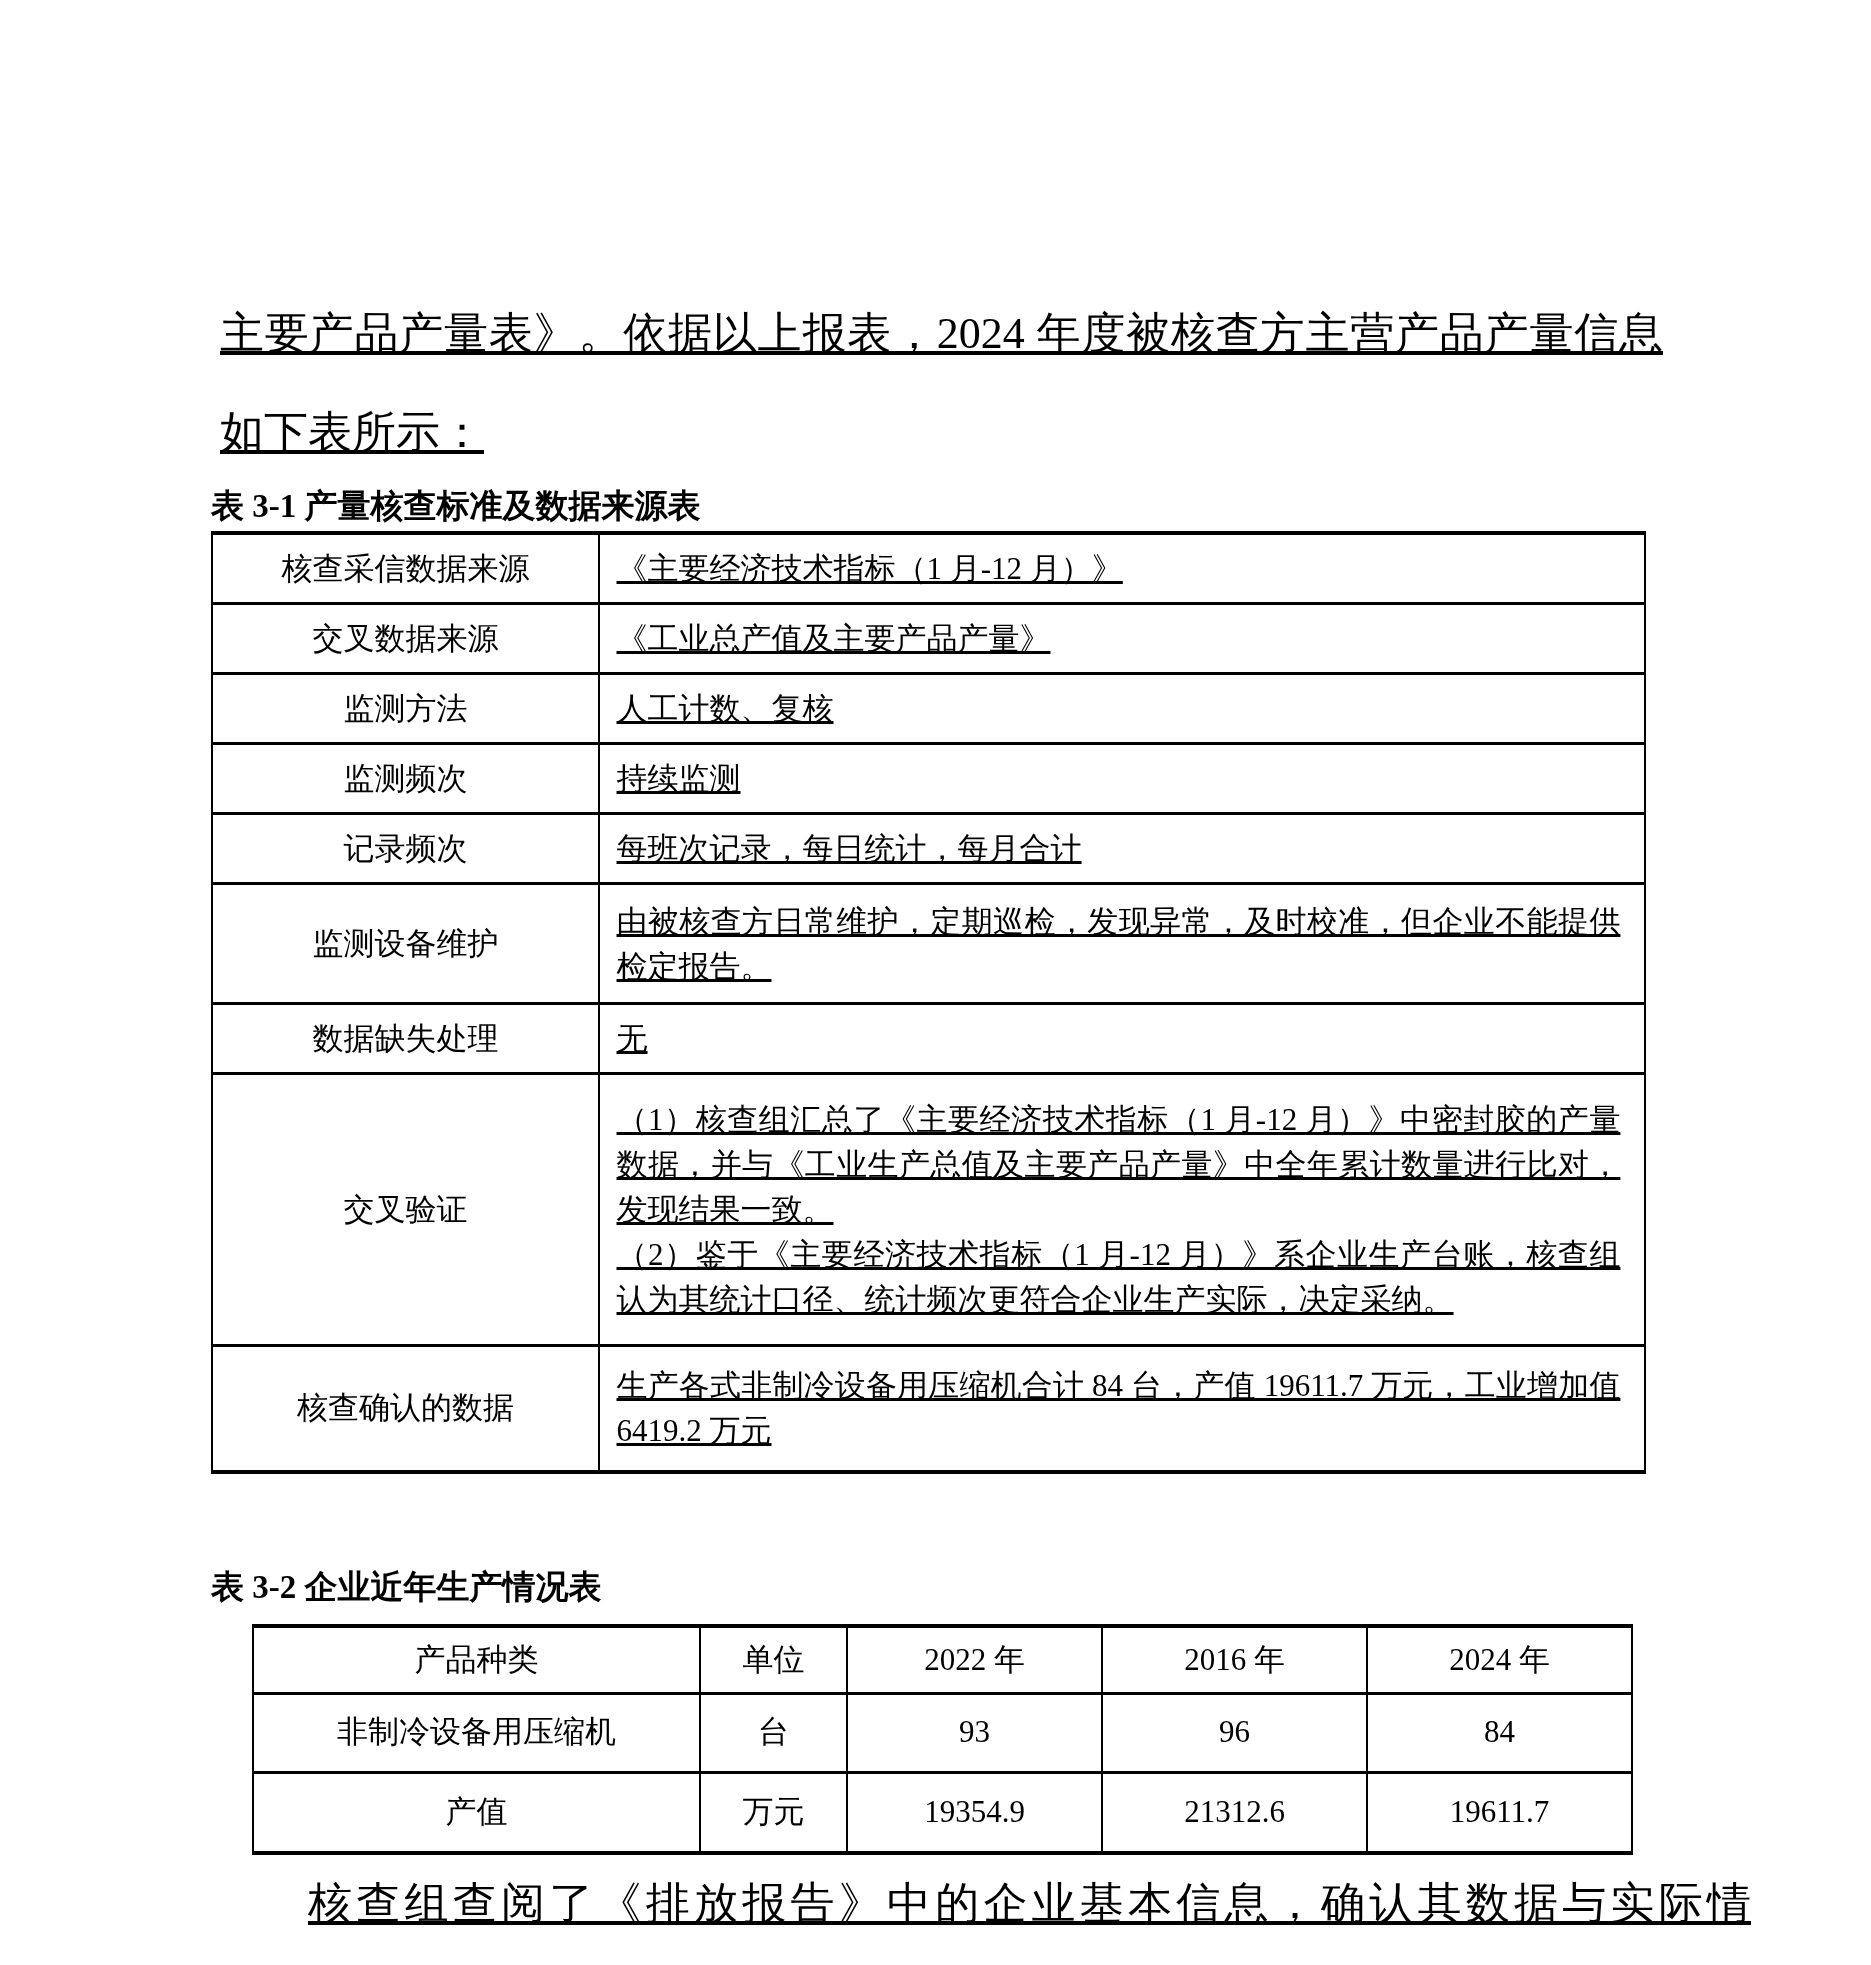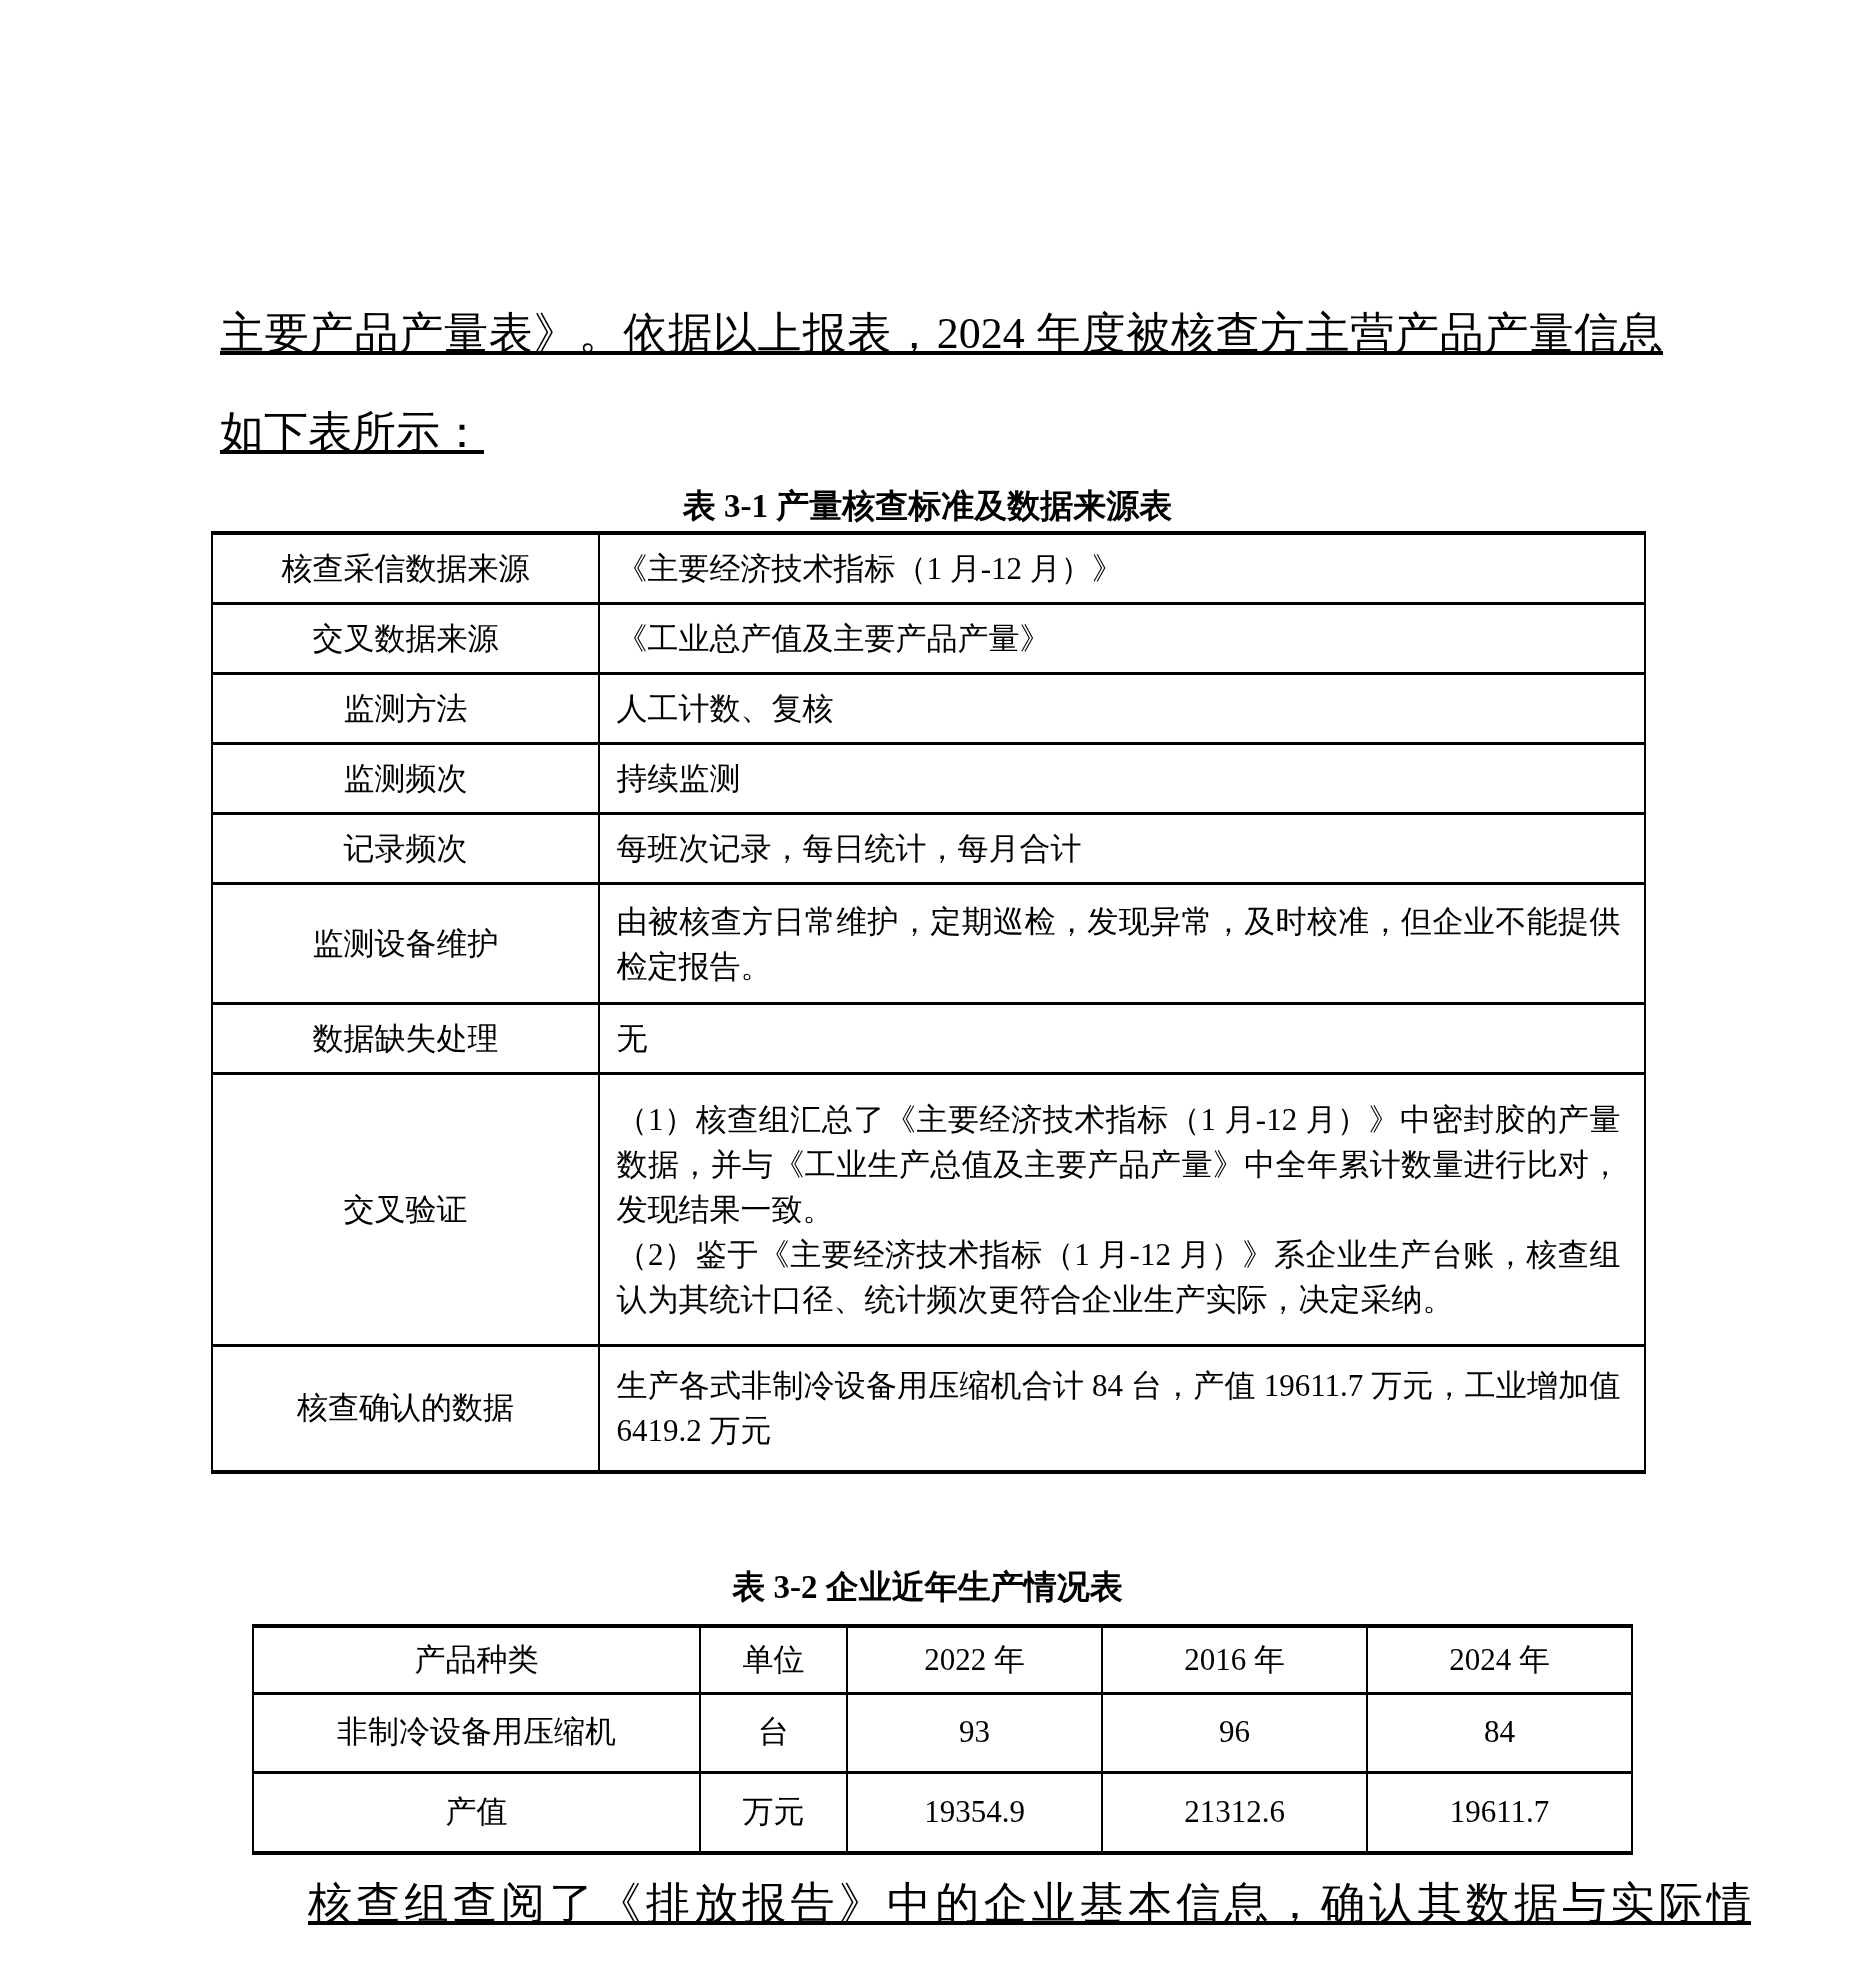--- a/index.html
+++ b/index.html
@@ -4,27 +4,27 @@
 <style>
   html,body{margin:0;padding:0;background:#ffffff;}
   body{
     width:1872px;height:2647px;position:relative;overflow:hidden;
     font-family:"Liberation Serif","DejaVu Serif",serif;color:#000;
   }
   .abs{position:absolute;}
   .bodytext{font-size:44px;line-height:1.22;white-space:nowrap;text-decoration:underline;}
   .fill{white-space:normal;text-align:justify;text-align-last:justify;}
   .indent1{padding-left:88px;}
-  .tbl-title{font-size:33px;font-weight:bold;text-align:center;line-height:1.2;}
+  .tbl-title{font-size:33px;font-weight:bold;text-align:left;line-height:1.2;}
   table{border-collapse:collapse;table-layout:fixed;background:#fff;}
   td,th{border:2.4px solid #000;border-top-width:3.9px;border-bottom-width:3.9px;
         font-size:31px;font-weight:normal;vertical-align:middle;margin-left:8px;}
   table{border:2.4px solid #000;border-top-width:4.7px;border-bottom-width:4.7px;}
   .t1-label{text-align:center;padding:3.9px 7.9px;}
-  .t1-value{text-align:left;padding:11px 23.6px 11px 16.5px;line-height:45px;text-align:justify;}
+  .t1-value{text-align:left;padding:11px 23.6px 11px 16.5px;line-height:45px;text-align:justify;text-decoration:underline;}
   .t1-value p{margin:0;padding:0;}
   .t2 td,.t2 th{text-align:center;padding:0 21px;line-height:1.3;}
 </style>
 </head>
 <body>
 
 <div class="abs bodytext fill" style="left:220px;top:307px;width:1443px;">主要产品产量表》。依据以上报表，2024 年度被核查方主营产品产量信息</div>
 <div class="abs bodytext" style="left:220px;top:406px;">如下表所示：</div>
 
 <div class="abs tbl-title" style="left:211px;top:487px;width:1433px;">表 3-1 产量核查标准及数据来源表</div>

